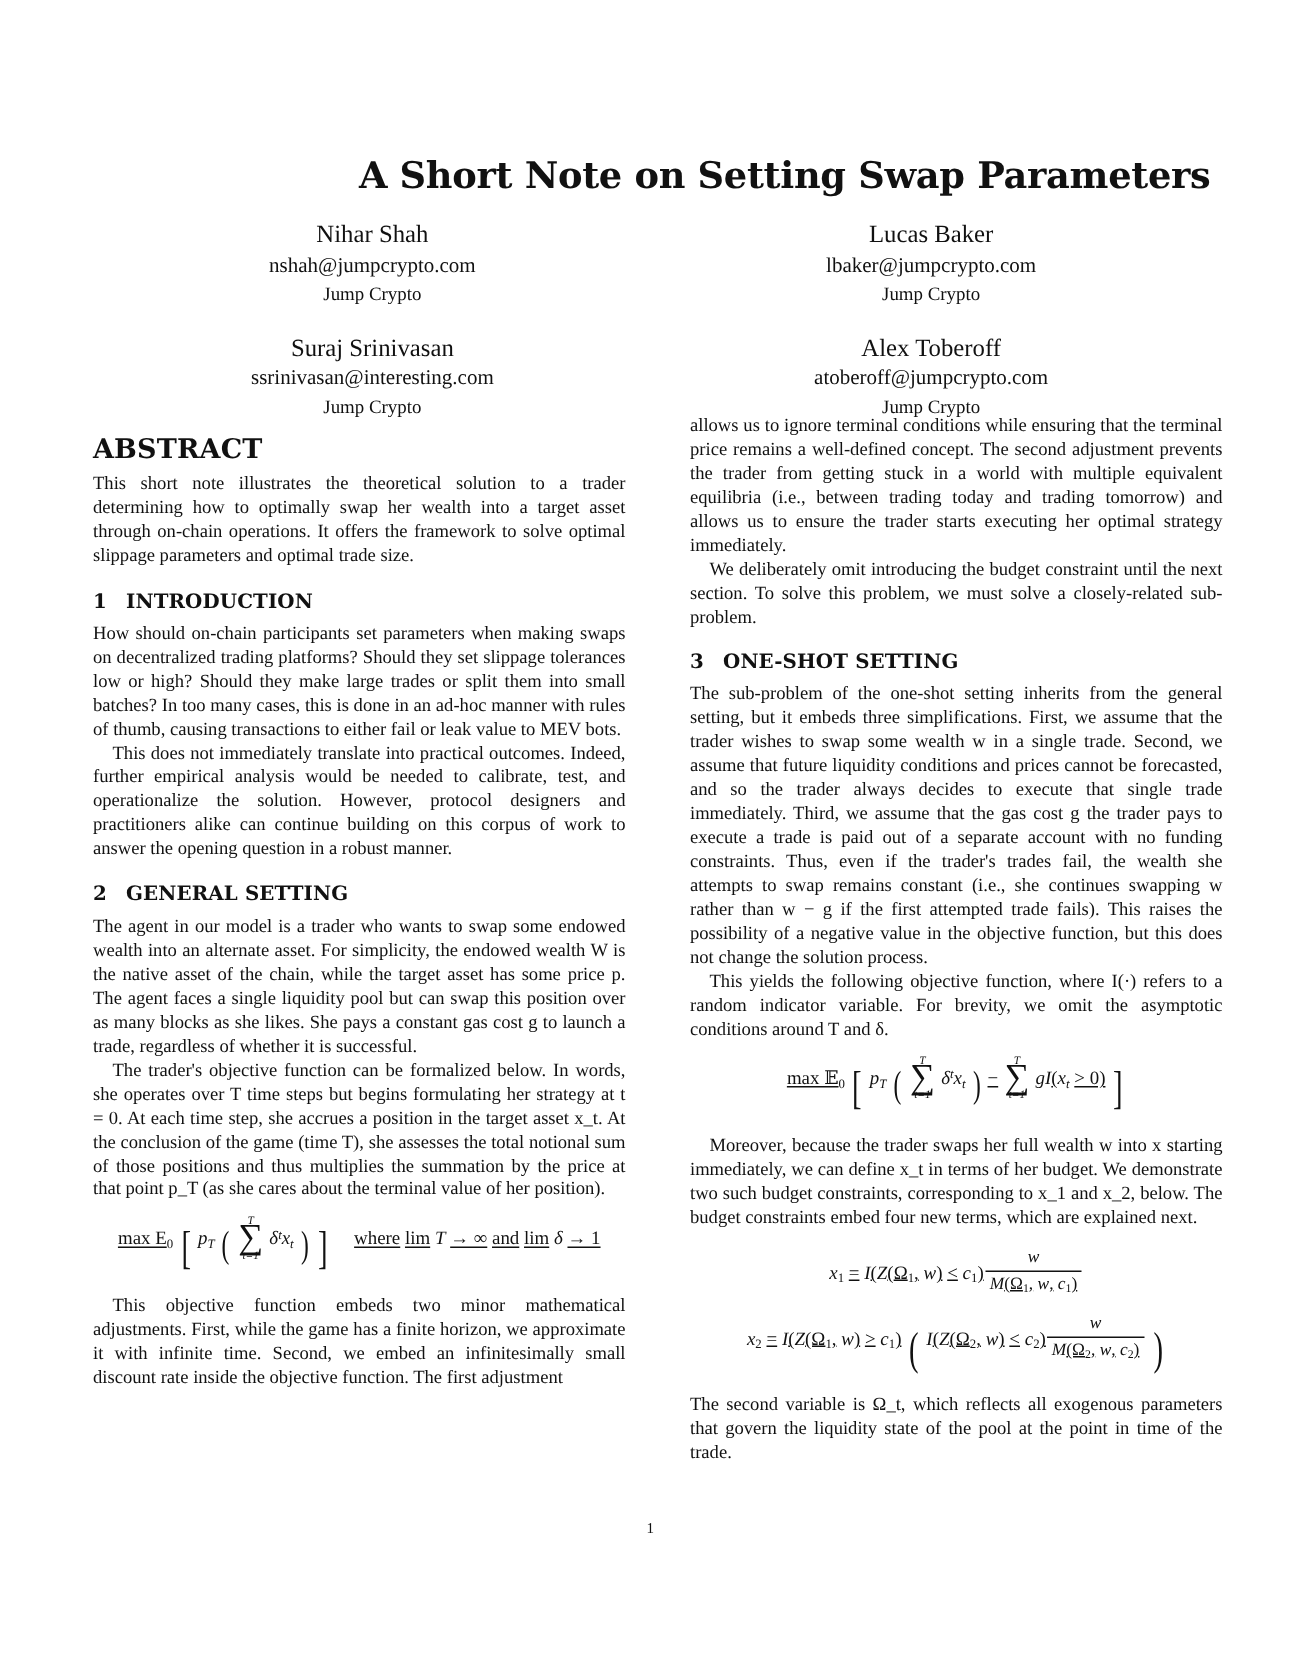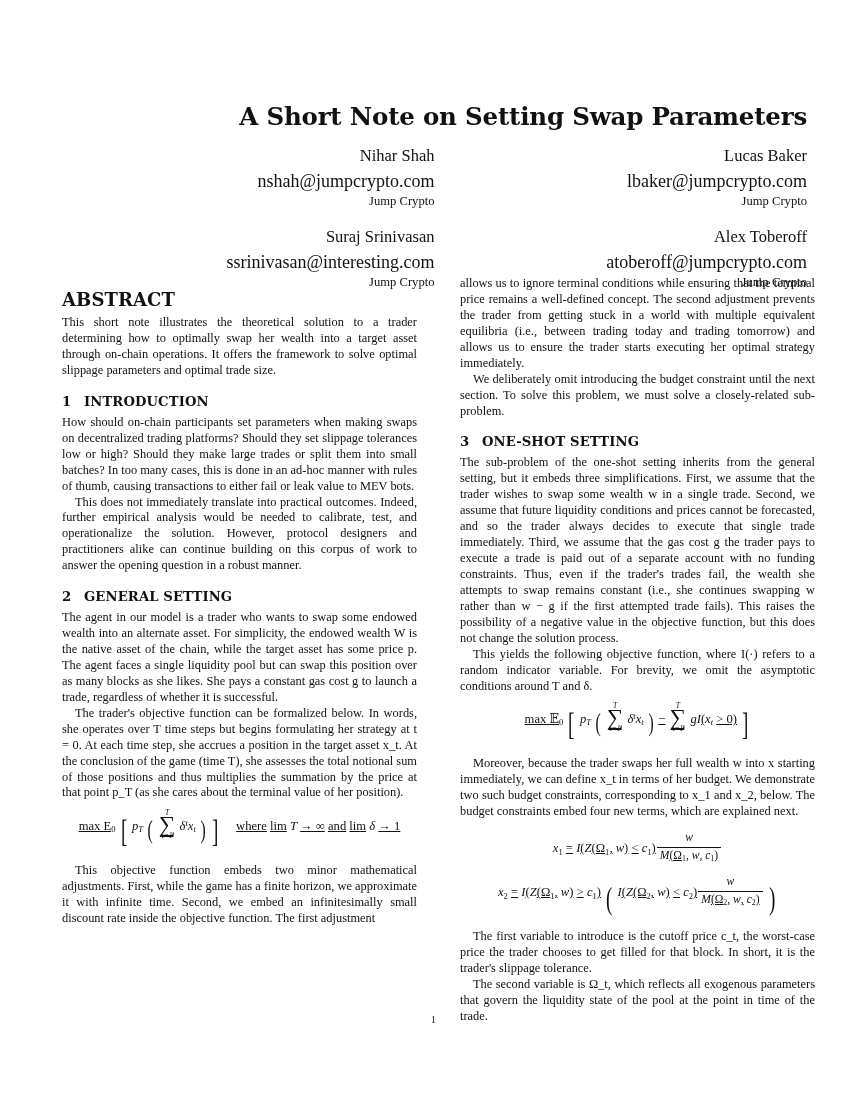--- a/index.html
+++ b/index.html
@@ -38,30 +38,30 @@
   .authors {
     position: absolute;
     left: 62px;
     top: 144px;
     width: 745px;
     display: flex;
     flex-wrap: wrap;
   }
   .author {
     width: 50%;
-    text-align: right;
+    text-align: center;
     margin-bottom: 15px;
     font-family: Liberation Serif, serif;
   }
   .author-name {
     font-size: 16.5px;
     line-height: 1.5;
   }
   .author-email {
-    font-size: 18px;
+    font-size: 14px;
     line-height: 1.35;
   }
   .author-affil {
     font-size: 12.6px;
     line-height: 1.35;
   }
   
   .col {
     position: absolute;
     top: 276px;
@@ -282,19 +282,18 @@
 
     <div class="eq">
       <span class="mi">x</span><span class="subr">2</span>
       <span class="mr">=</span>
       <span class="mi">I</span><span class="mr">(</span><span class="mi">Z</span><span class="mr">(Ω</span><span class="subr">1</span><span class="mr">,</span> <span class="mi">w</span><span class="mr">)</span> <span class="mr">&gt;</span> <span class="mi">c</span><span class="subr">1</span><span class="mr">)</span>
       <span class="bigbr">(</span>
       <span class="mi">I</span><span class="mr">(</span><span class="mi">Z</span><span class="mr">(Ω</span><span class="subr">2</span><span class="mr">,</span> <span class="mi">w</span><span class="mr">)</span> <span class="mr">&lt;</span> <span class="mi">c</span><span class="subr">2</span><span class="mr">)</span><span class="frac"><span class="num-part"><span class="mi">w</span></span><span class="den-part"><span class="mi">M</span><span class="mr">(Ω</span><span class="subr">2</span><span class="mr">,</span> <span class="mi">w</span><span class="mr">,</span> <span class="mi">c</span><span class="subr">2</span><span class="mr">)</span></span></span>
       <span class="bigbr">)</span>
     </div>
 
-    <p style="text-indent:13px">The first variable to introduce is the cutoff price c_t, the worst-case price the trader chooses to get filled for that block. In short, it is the trader's slippage tolerance.</p>
     <p>The second variable is Ω_t, which reflects all exogenous parameters that govern the liquidity state of the pool at the point in time of the trade.</p>
   </div>
 
   <div class="page-number">1</div>
 
 </div>
 
 </body></html>

